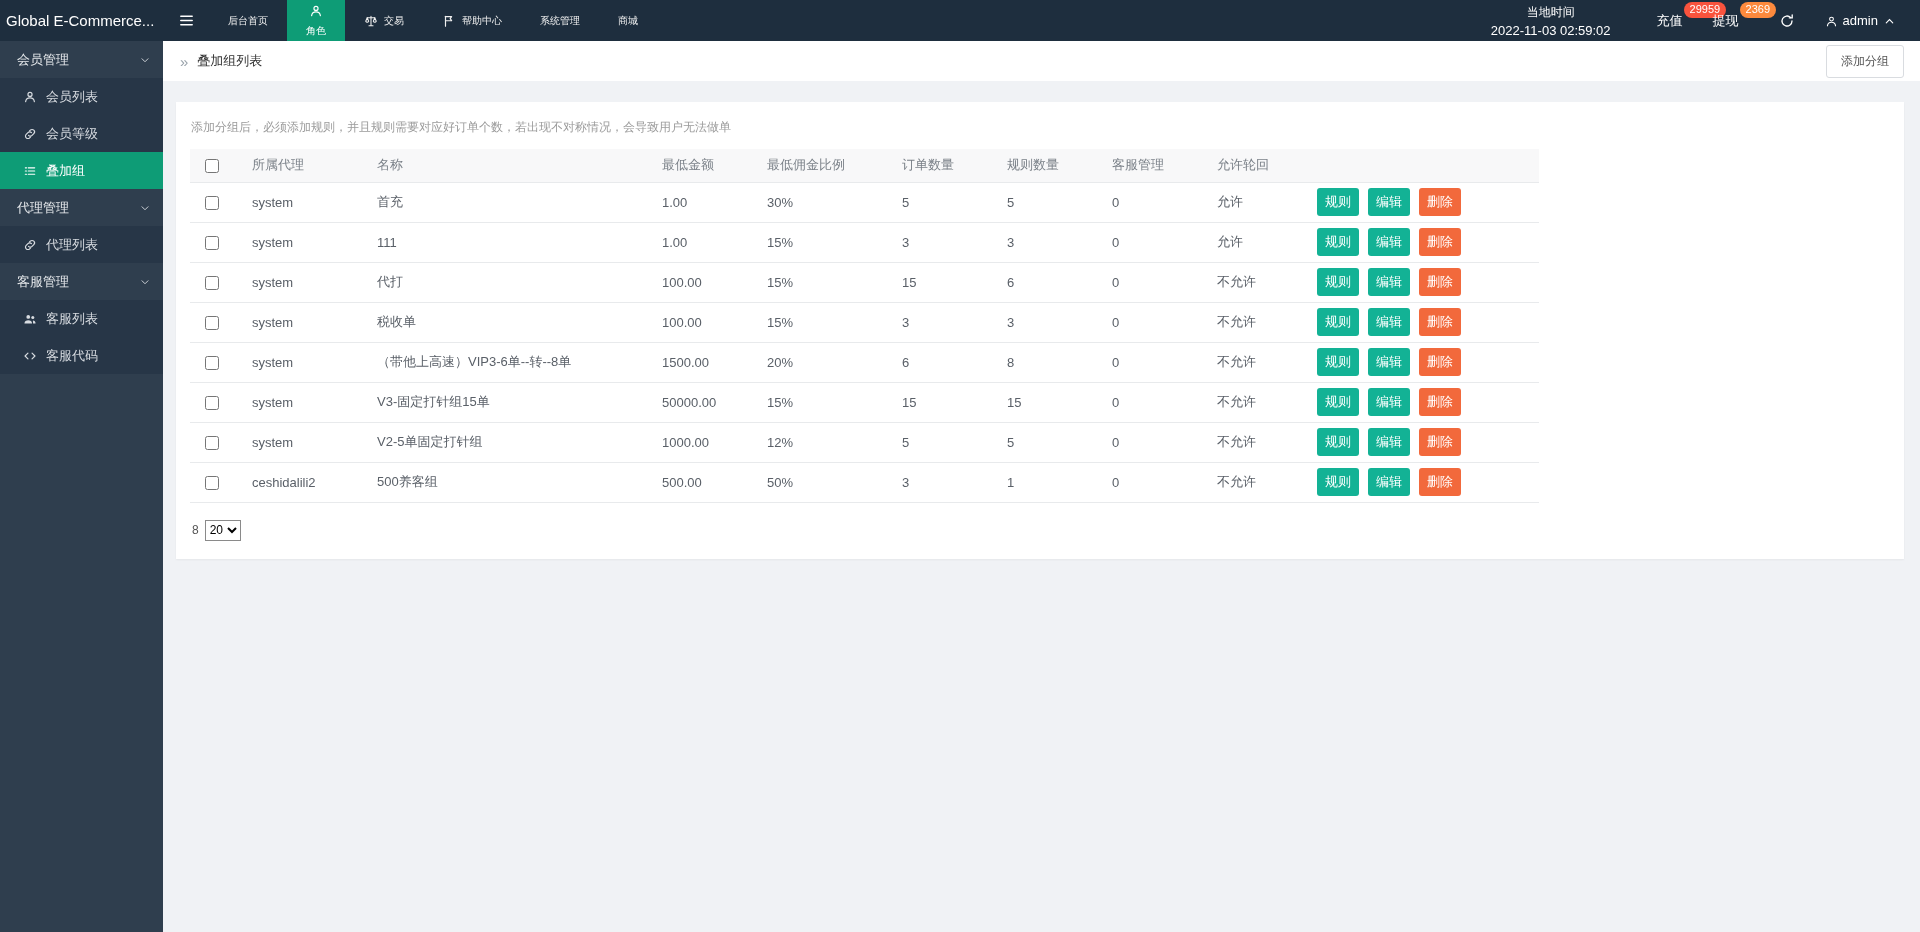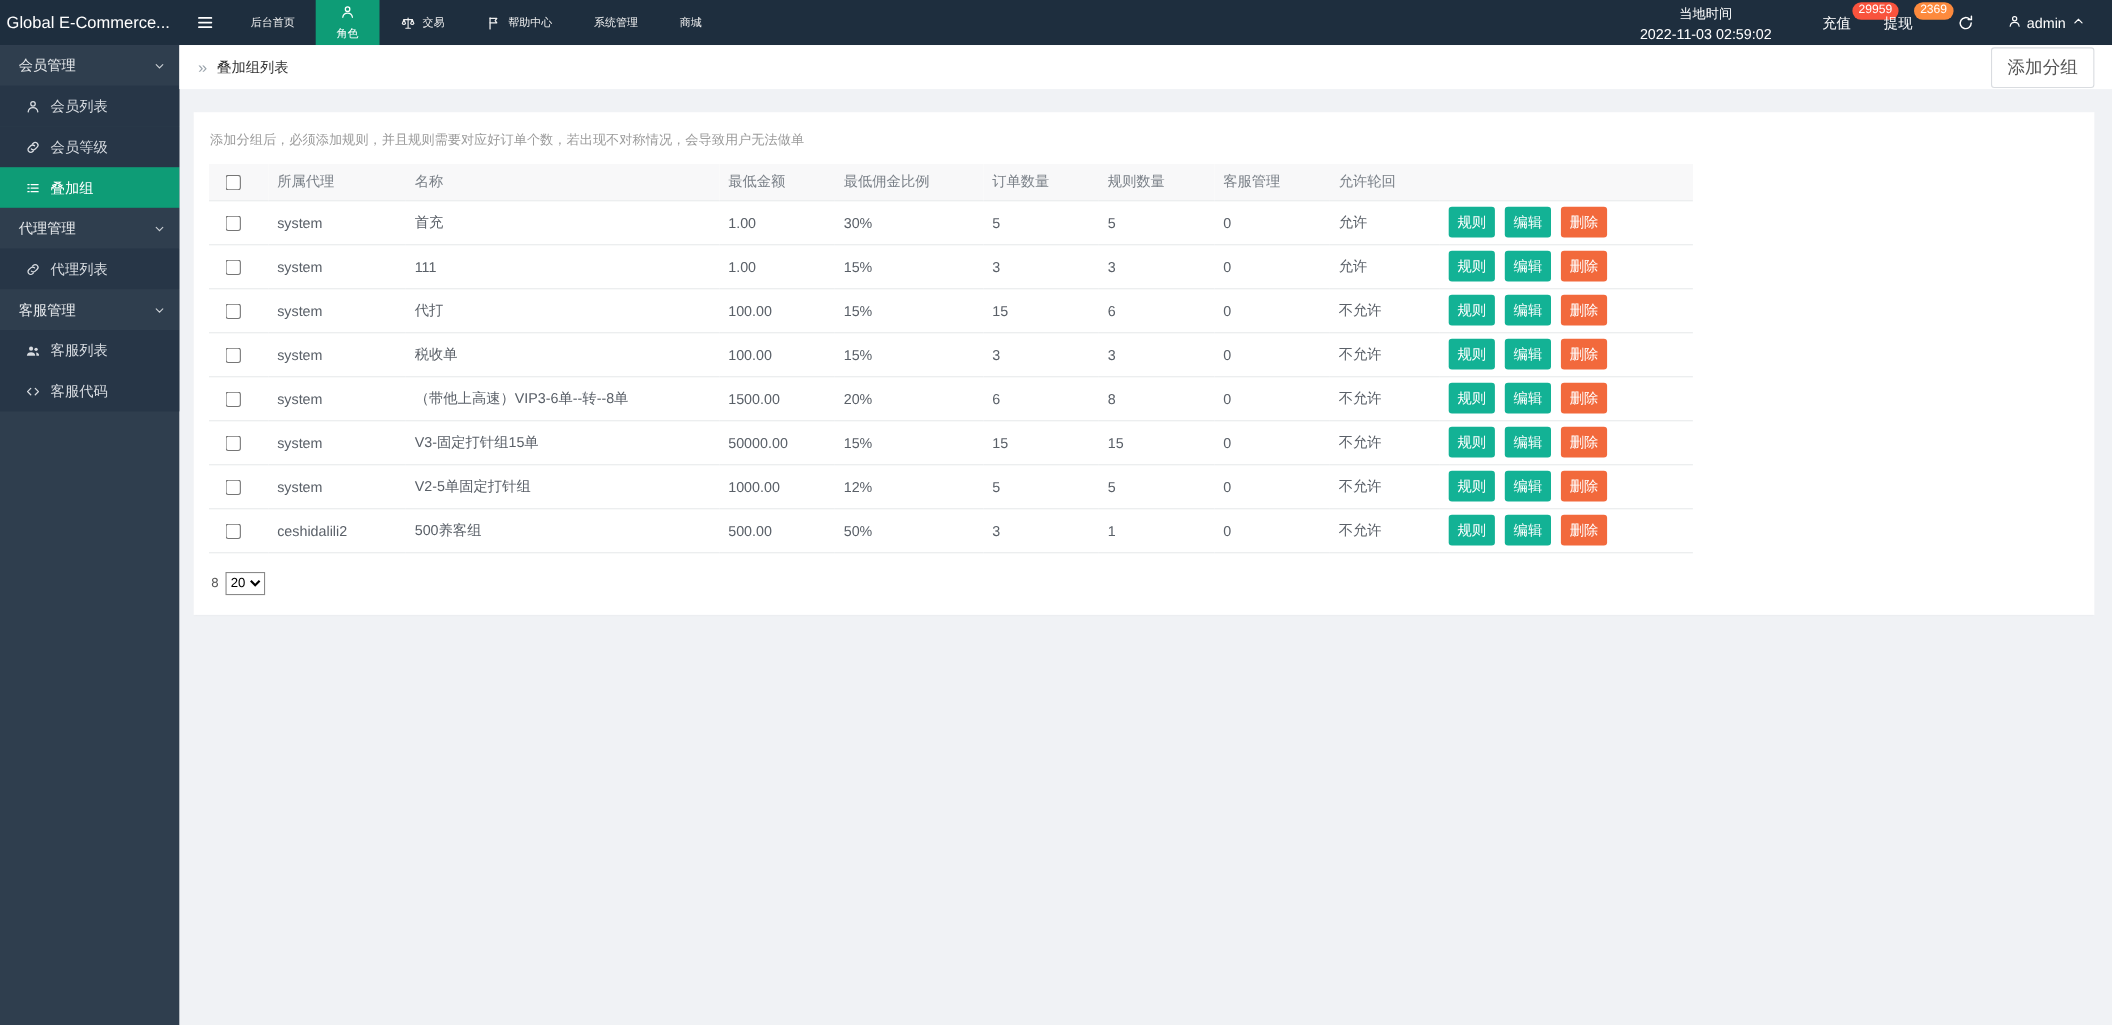--- a/index.html
+++ b/index.html
@@ -18,40 +18,40 @@
   .topbar-right { margin-left: auto; display: flex; align-items: center; padding-right: 24px; }
   .time-block { text-align: center; margin-right: 46px; }
   .time-label { font-size: 12px; }
   .time-value { font-size: 13px; margin-top: 2px; }
   .badge-item { position: relative; height: 100%; display: flex; align-items: center; font-size: 13px; margin-right: 30px; cursor: pointer; }
   .badge { position: absolute; top: 2px; left: 27px; font-size: 11px; line-height: 1; padding: 2px 6px 3px; border-radius: 9px; color: #fff; white-space: nowrap; }
   .badge-recharge { background: var(--badge-recharge, #f9533d); }
   .badge-withdraw { background: var(--badge-withdraw, #fd8a3d); }
   .refresh { margin: 0 30px 0 10px; cursor: pointer; display: flex; }
   .refresh svg { width: 16px; height: 16px; }
-  .user { display: flex; align-items: flex-start; gap: 5px; font-size: 13px; cursor: pointer; }
+  .user { display: flex; align-items: flex-end; gap: 5px; font-size: 13px; cursor: pointer; }
   .user .icon svg { width: 13px; height: 13px; display: block; }
 
   
   .layout { display: flex; height: 891px; }
   .sidebar { width: 163px; flex-shrink: 0; background: var(--sidebar-bg, #2f3e4e); }
   .side-item { height: 37px; display: flex; align-items: center; font-size: 13px; color: #e6e9ec; cursor: pointer; padding-left: 17px; }
   .side-item.group { background: var(--sidebar-bg, #2f3e4e); }
   .side-item.item { background: var(--sidebar-item-bg, #273647); padding-left: 23px; gap: 9px; color: #d8dce1; }
   .side-item.item.active { background: var(--accent, #0e9c76); color: #fff; }
   .side-item .icon svg { width: 14px; height: 14px; display: block; }
   .side-item .icon.right { margin-left: auto; margin-right: 12px; opacity: .85; }
   .side-item .icon.right svg { width: 12px; height: 12px; }
   .main { flex: 1; }
 
   
   .crumb-bar { height: 40px; background: #fff; display: flex; align-items: center; padding: 0 16px 0 17px; }
   .crumb-icon { color: #9aa3ab; font-size: 15px; margin-right: 9px; }
   .crumb-title { font-size: 13px; color: #333; }
-  .add-btn { margin-left: auto; background: #fff; border: 1px solid #d9dce0; border-radius: 3px; padding: 7px 14px; font-size: 16px; color: #555; cursor: pointer; font-family: inherit; }
+  .add-btn { margin-left: auto; background: #fff; border: 1px solid #d9dce0; border-radius: 3px; padding: 7px 14px; font-size: 12px; color: #555; cursor: pointer; font-family: inherit; }
 
   
   .card { background: #fff; margin: 21px 16px 0 13px; padding: 14px; border-radius: 0; box-shadow: 0 1px 2px rgba(0,0,0,.05); }
   .tip { font-size: 12px; color: #9b9b9b; margin: 3px 0 13px 1px; }
   .data-table { border-collapse: collapse; table-layout: fixed; width: 1349px; }
   .data-table th { background: #f8f8f9; font-weight: 400; color: #7a8088; font-size: 13px; text-align: left; height: 33px; padding: 0 8px; border-bottom: 1px solid #e8eaec; }
   .data-table td { color: #5a6068; font-size: 13px; height: 40px; padding: 0 8px; border-bottom: 1px solid #e8eaec; white-space: nowrap; overflow: hidden; }
   .data-table th:first-child, .data-table td:first-child { padding-left: 15px; }
   .data-table input[type=checkbox] { width: 14px; height: 14px; cursor: pointer; vertical-align: middle; }
   .btn-sm { border: none; color: #fff; font-size: 13px; padding: 5px 8px; border-radius: 3px; margin-right: 9px; cursor: pointer; font-family: inherit; }

